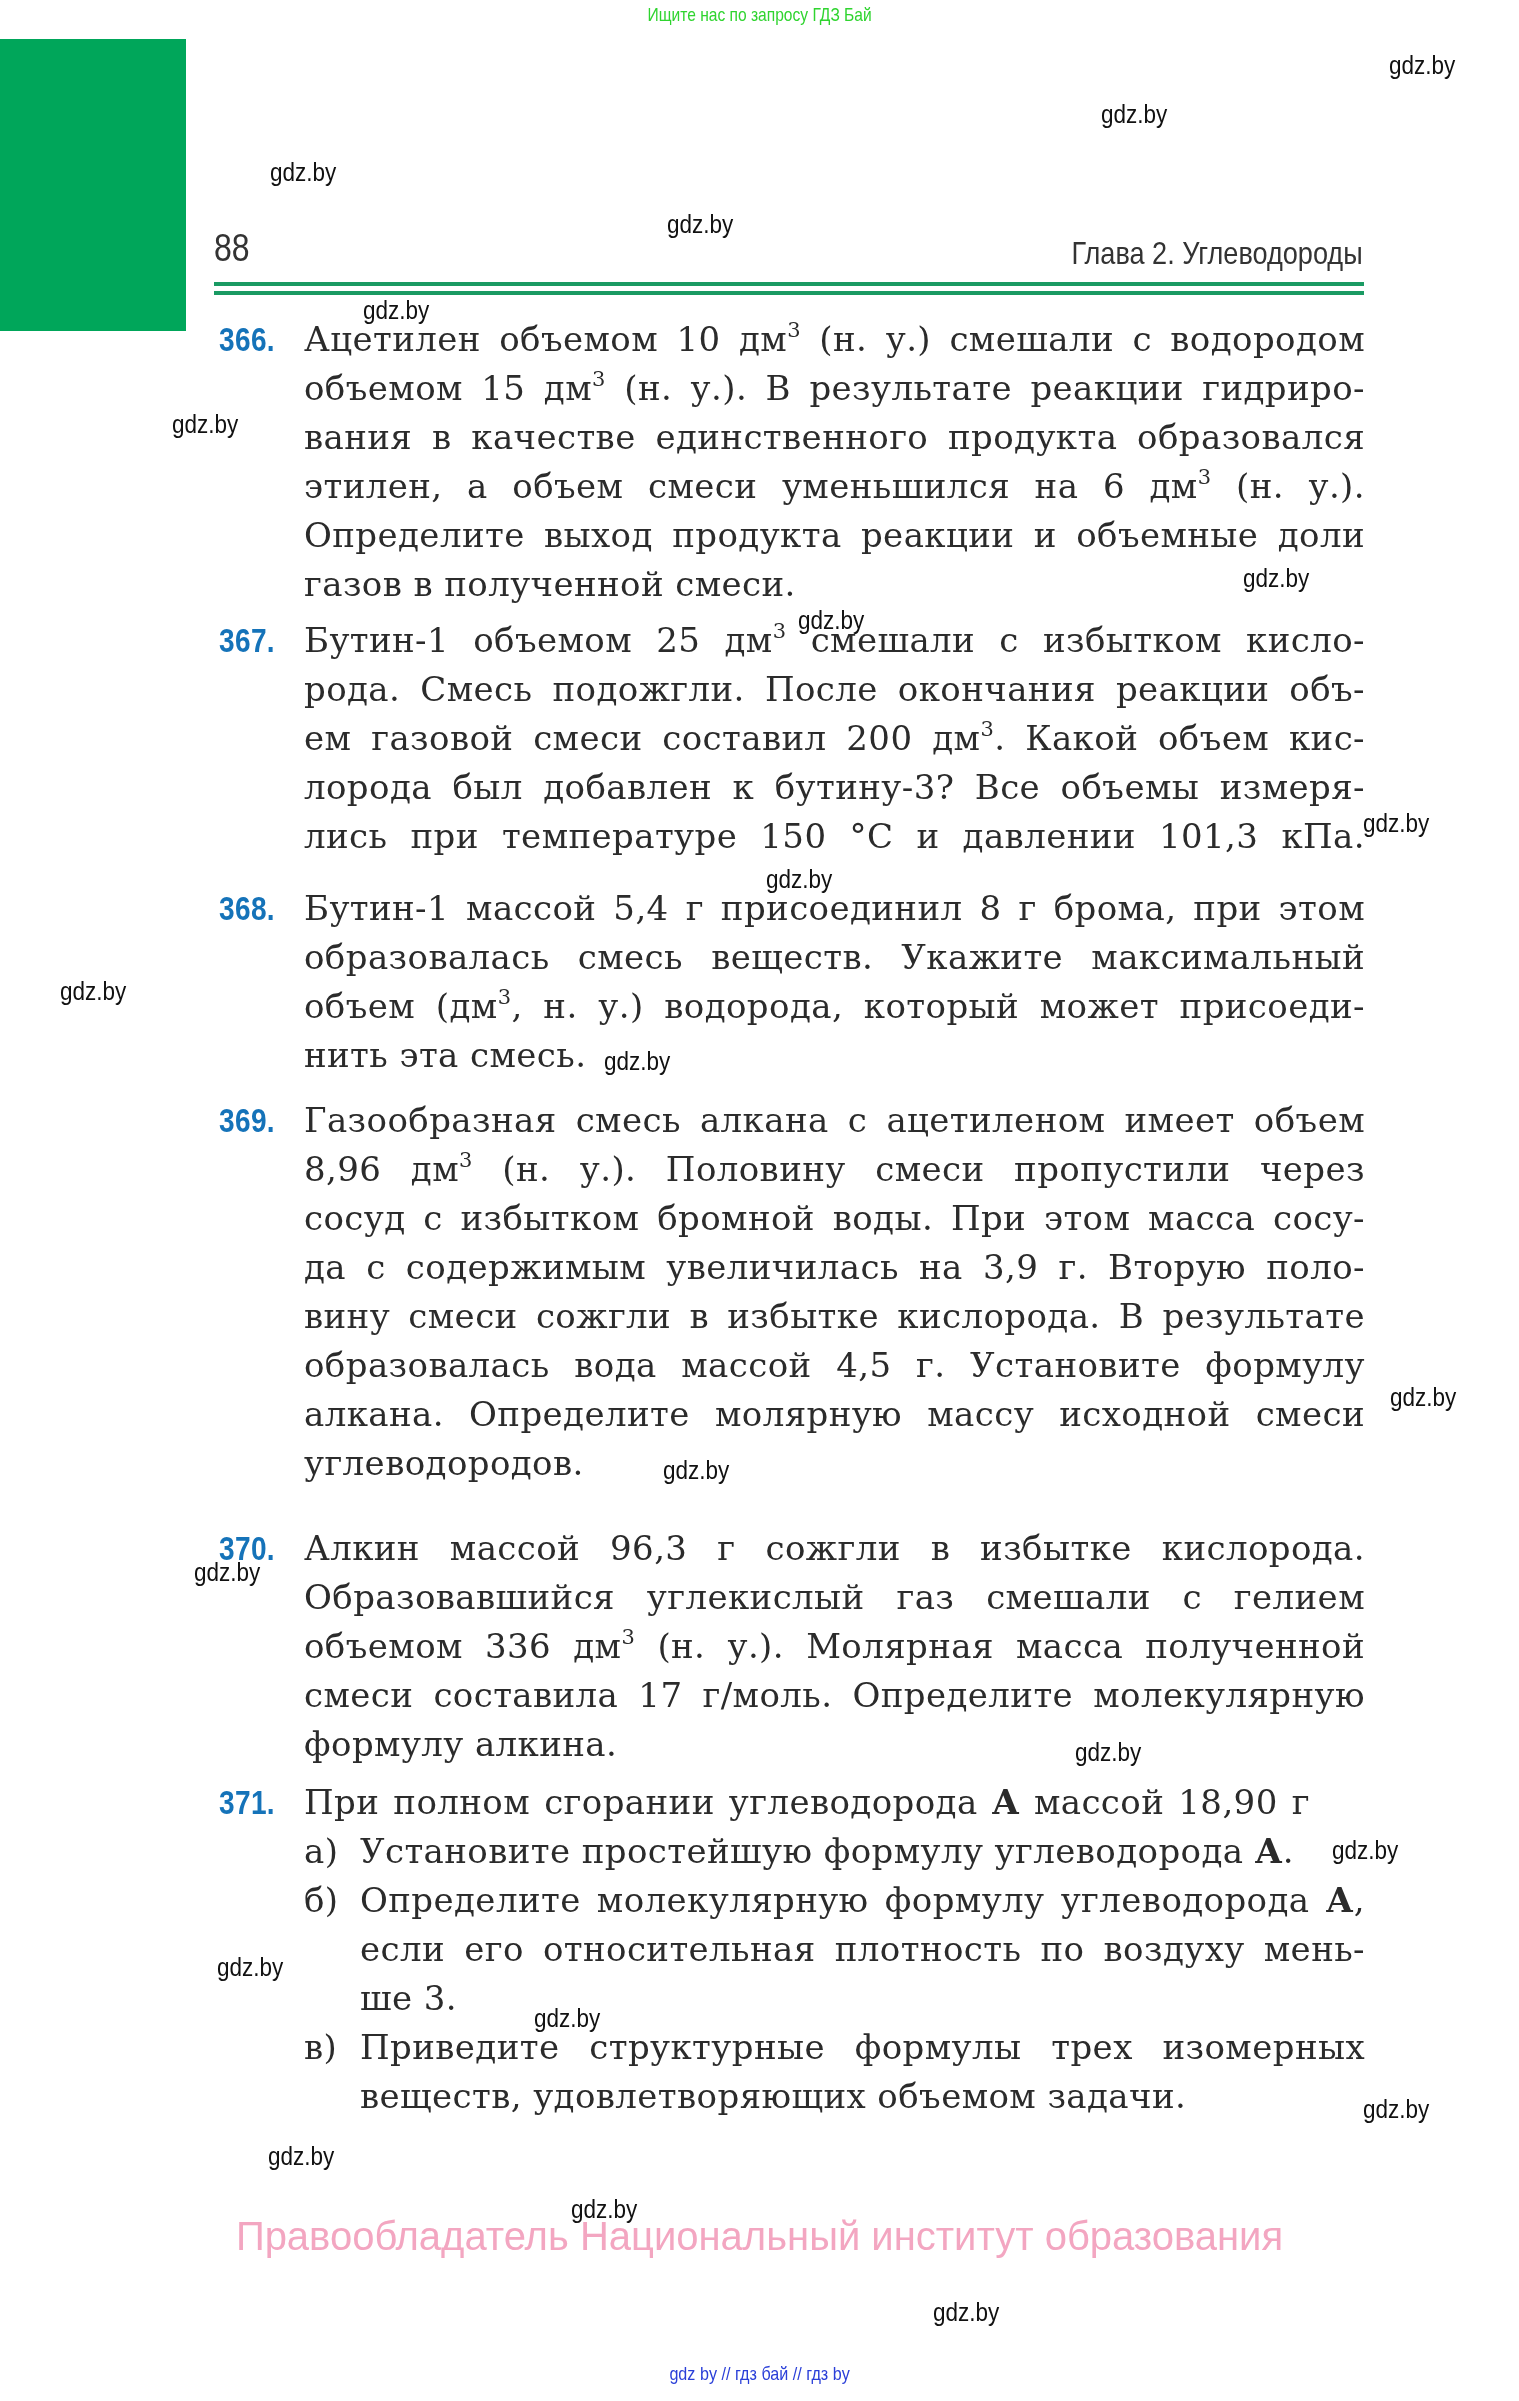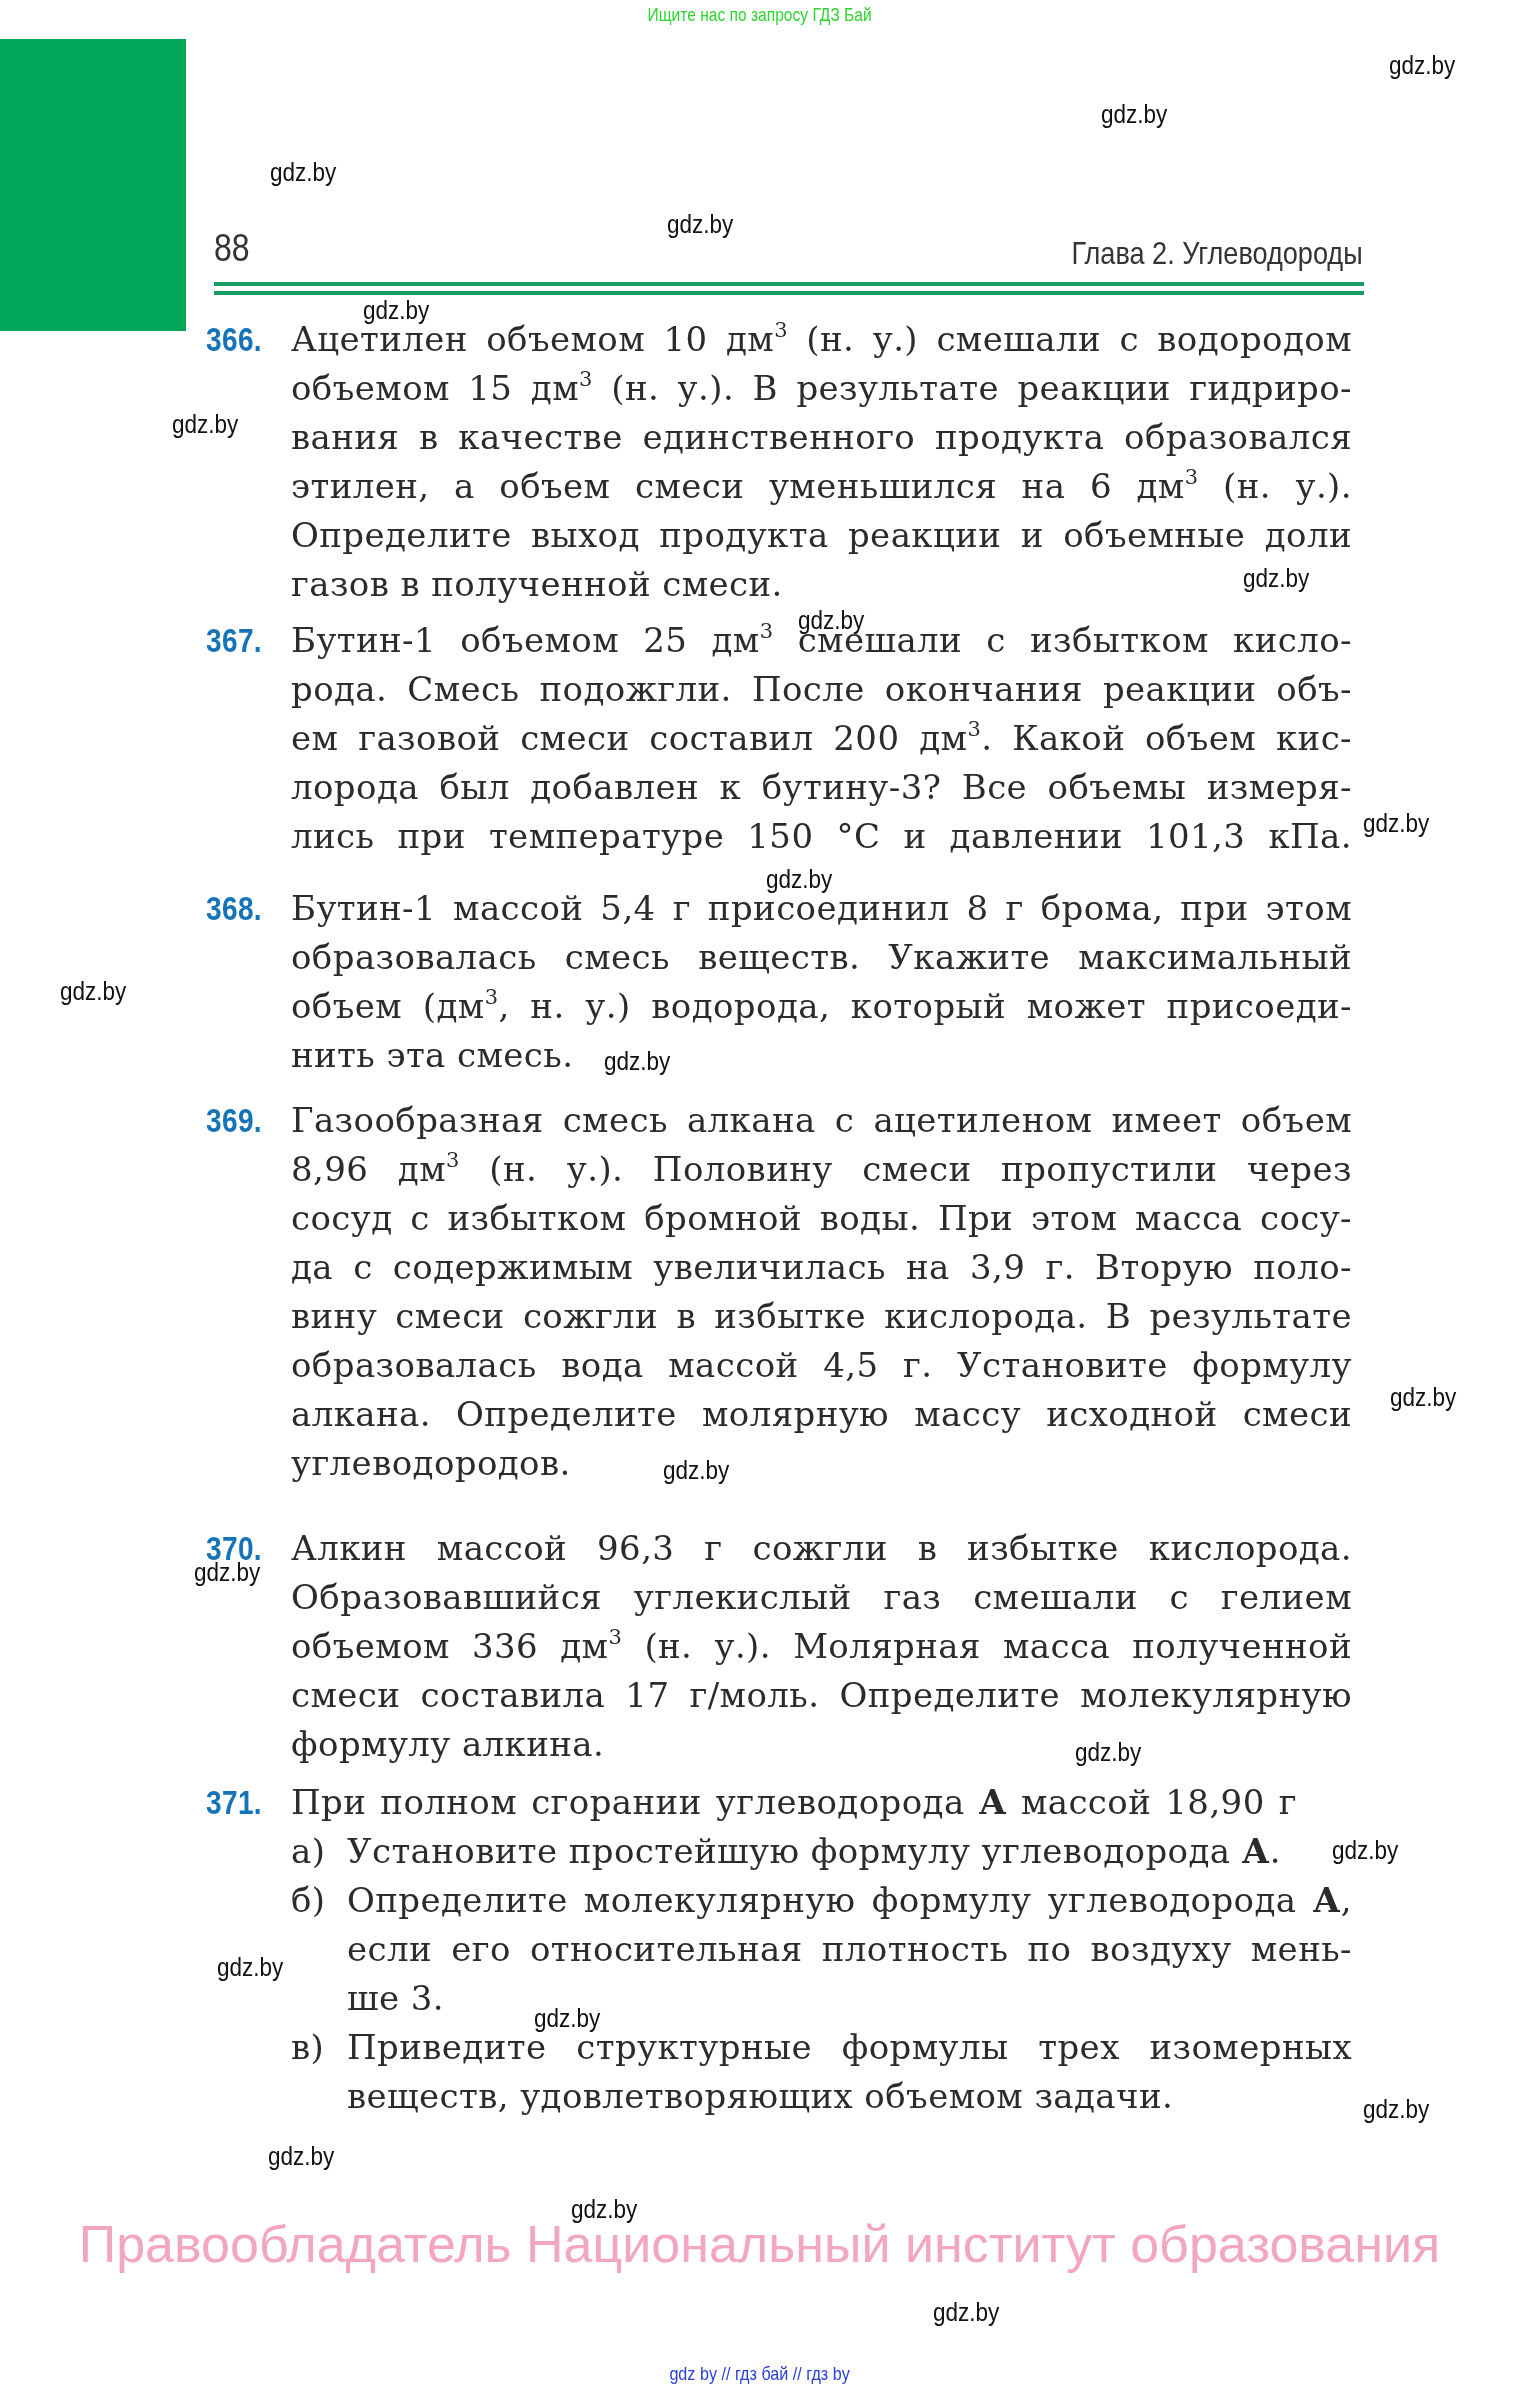--- a/index.html
+++ b/index.html
@@ -22,41 +22,41 @@
   }
   .chapter-title {
     position: absolute; right: 156px; top: 235px;
     font-family: "Liberation Sans", sans-serif; font-size: 31.5px; color: #333;
     transform: scaleX(0.86); transform-origin: 100% 0;
   }
   .rule { position: absolute; left: 214px; width: 1150px; height: 3.5px; background: #1a9a63; }
   .rule.r1 { top: 282px; }
   .rule.r2 { top: 291px; }
 
-  .problems { position: absolute; left: 206px; top: 315px; width: 1146px; }
+  .problems { position: absolute; left: 219px; top: 315px; width: 1146px; }
   .problem { position: relative; padding-left: 85px; font-size: 34px; line-height: 49px; text-align: justify; letter-spacing: 0.4px; }
   .problem .num {
     position: absolute; left: 0; top: 0;
     font-family: "Liberation Sans", sans-serif; font-weight: bold; color: #1573b9;
     font-size: 33px; transform: scaleX(0.85); transform-origin: 0 50%;
   }
   .line { display: block; text-align: justify; text-align-last: justify; white-space: nowrap; }
   .line.last { text-align-last: left; }
   sup { font-size: 21px; line-height: 0; vertical-align: 14px; }
   .sub-item { position: relative; padding-left: 56px; }
   .sub-item .marker { position: absolute; left: 0; top: 0; }
   b.var { font-weight: bold; }
 
   .wm {
     position: absolute; font-family: "Liberation Sans", sans-serif; font-size: 25px; color: #111;
     transform: scaleX(0.9); transform-origin: 0 0; white-space: nowrap;
   }
   .copyright {
     position: absolute; left: 0; width: 1519px; top: 2214px; text-align: center;
-    font-family: "Liberation Sans", sans-serif; font-size: 52px; color: #f3a6c1;
+    font-family: "Liberation Sans", sans-serif; font-size: 40px; color: #f3a6c1;
   }
   .footer-links {
     position: absolute; left: 0; width: 1519px; top: 2363px; text-align: center;
     font-family: "Liberation Sans", sans-serif; font-size: 19px; color: #2a3fd8;
     transform: scaleX(0.85); transform-origin: 760px 0;
   }
 </style>
 </head>
 <body>
 

